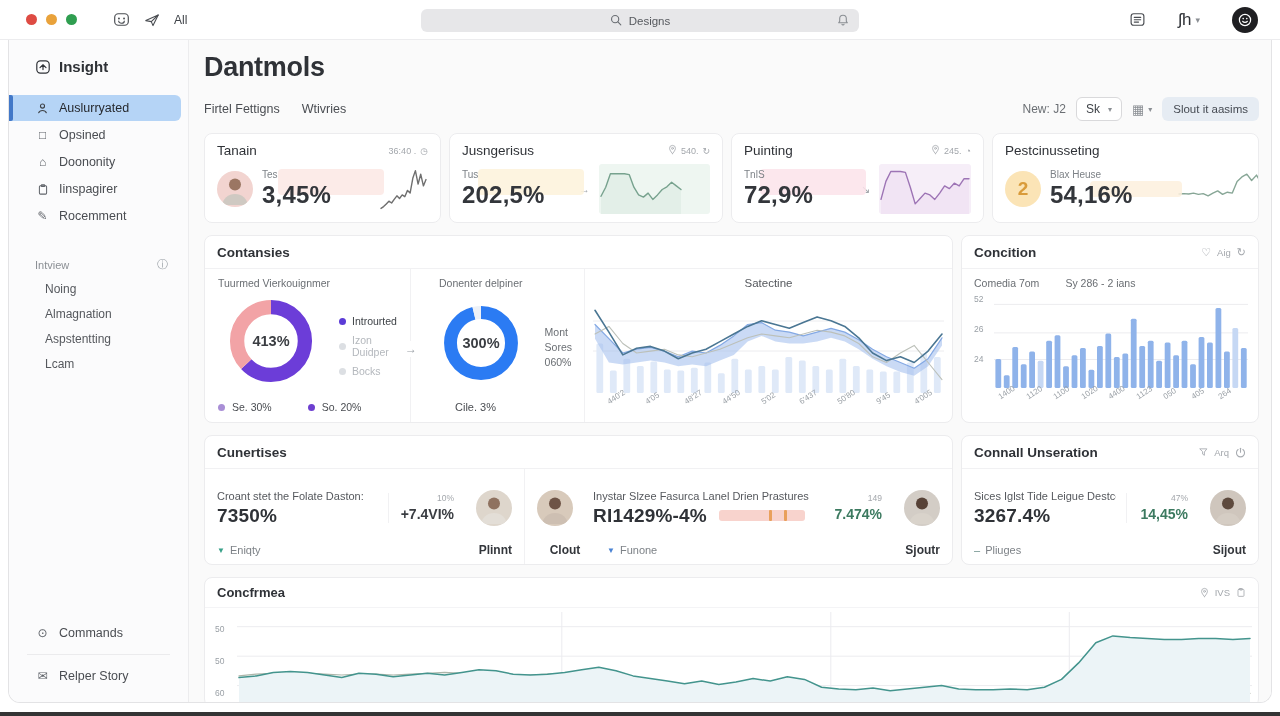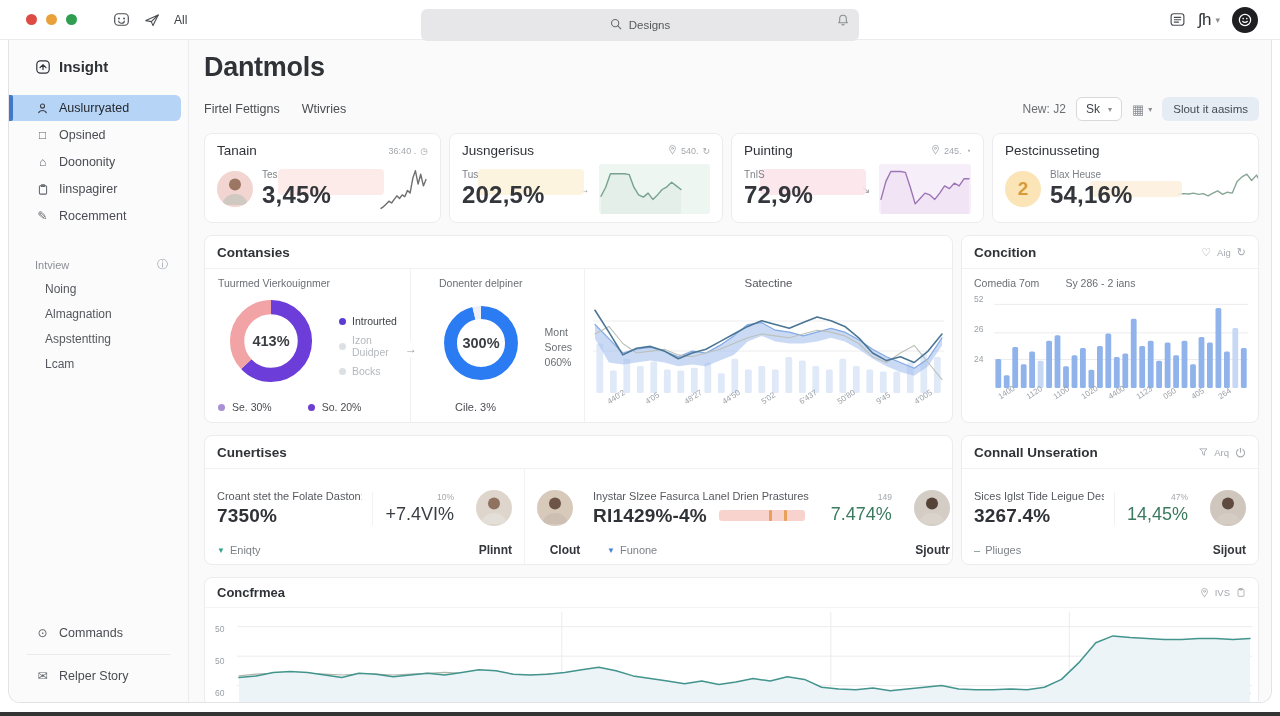--- a/index.html
+++ b/index.html
@@ -6,23 +6,23 @@
   html,body{width:1280px;height:716px;overflow:hidden}
   body{font-family:"Liberation Sans","DejaVu Sans",sans-serif;background:#fff;position:relative;color:#3a3d42}
   
   .topbar{height:40px;background:#fff;border-bottom:1px solid #ececee;position:relative;display:flex;align-items:center}
   .tb-left{display:flex;align-items:center;gap:14px;padding-left:26px}
   .lights{display:flex;gap:9px;margin-right:22px}
   .light{width:11px;height:11px;border-radius:50%}
   .light.r{background:#de4b43}.light.y{background:#e9a23b}.light.g{background:#2f9e50}
   .tb-icon{display:inline-flex;align-items:center;color:#4a4d52;cursor:pointer}
   .tb-all{font-size:12px;color:#3f4348}
-  .searchbar{position:absolute;left:421px;top:9px;width:438px;height:32px;background:#e7e7e9;border-radius:6px;display:flex;align-items:center;justify-content:center;gap:7px;font-size:11.5px;color:#56595e}
+  .searchbar{position:absolute;left:421px;top:9px;width:438px;height:23px;background:#e7e7e9;border-radius:6px;display:flex;align-items:center;justify-content:center;gap:7px;font-size:11.5px;color:#56595e}
   .sb-bell{position:absolute;right:9px;top:4px}
-  .tb-right{margin-left:auto;display:flex;align-items:center;gap:12px;padding-right:22px}
+  .tb-right{margin-left:auto;display:flex;align-items:center;gap:32px;padding-right:22px}
   .profile{display:flex;align-items:center;gap:4px;font-size:17px;color:#2f3237;cursor:pointer}
   .profile .caret{font-size:9px;color:#8b8f94}
   .avatar-dark{width:26px;height:26px;border-radius:50%;background:#1f1f22;display:flex;align-items:center;justify-content:center}
   
   .window{display:flex;margin:0 8px;height:663px;border:1px solid #e3e3e5;border-top:none;border-radius:0 0 12px 12px;overflow:hidden;background:#fff}
   .bottom-strip{position:absolute;left:0;right:0;bottom:0;height:4px;background:#343434}
   
   .sidebar{width:180px;background:#fbfbfc;border-right:1px solid #ececee;padding-top:18px;position:relative;flex:none}
   .sb-title{display:flex;align-items:center;gap:8px;padding-left:26px;font-size:15px;font-weight:700;color:#2f3237;margin-bottom:20px}
   .side-item{display:flex;align-items:center;gap:9px;height:26px;padding-left:26px;font-size:12.5px;color:#4a4d52;cursor:pointer;position:relative;margin-bottom:1px}
@@ -114,21 +114,21 @@
   .cu-main{display:flex;align-items:center;flex:1;gap:10px}
   .cu-info{flex:1;min-width:0}
   .cu-label{font-size:11px;color:#55585d;margin-bottom:3px;white-space:nowrap;overflow:hidden}
   .cu-valrow{display:flex;align-items:center;gap:12px}
   .cu-value{font-size:19px;font-weight:600;color:#2f3237;letter-spacing:.2px}
   .prog{width:86px;height:11px;background:#f8d3cd;border-radius:3px;position:relative;flex:none}
   .prog i{position:absolute;top:0;bottom:0;width:3px;background:#e9a05c;border-radius:1px}
   .cu-delta{flex:none;text-align:right;padding:0 12px;border-left:1px solid #f1f1f3;min-width:74px}
   .cu-delta.nb{border-left:none}
   .cu-small{font-size:8.5px;color:#a3a7ac;display:block;margin-bottom:2px}
-  .cu-deltaval{font-size:18px;font-weight:400;color:#3a3d42}
+  .cu-deltaval{font-size:14px;font-weight:700;color:#3a3d42}
   .cu-deltaval.green{color:#3c7a60}
   .cu-footrow{display:flex;align-items:center;font-size:11px;color:#7d8287;margin-top:6px}
   .cu-foot{display:flex;align-items:center;gap:5px;cursor:pointer}
   .cu-foot .caret{font-size:8px}
   .caret.teal{color:#38a189}.caret.blue{color:#4a83d4}.caret.dash{color:#6d8f8a;font-size:11px}
   .cu-name{font-size:12px;color:#33363b;font-weight:600}
   .cu-footrow .right{margin-left:auto}
   .b2 .avleft-name{width:56px;text-align:center;flex:none}
   
   .cf-card{height:130px}

